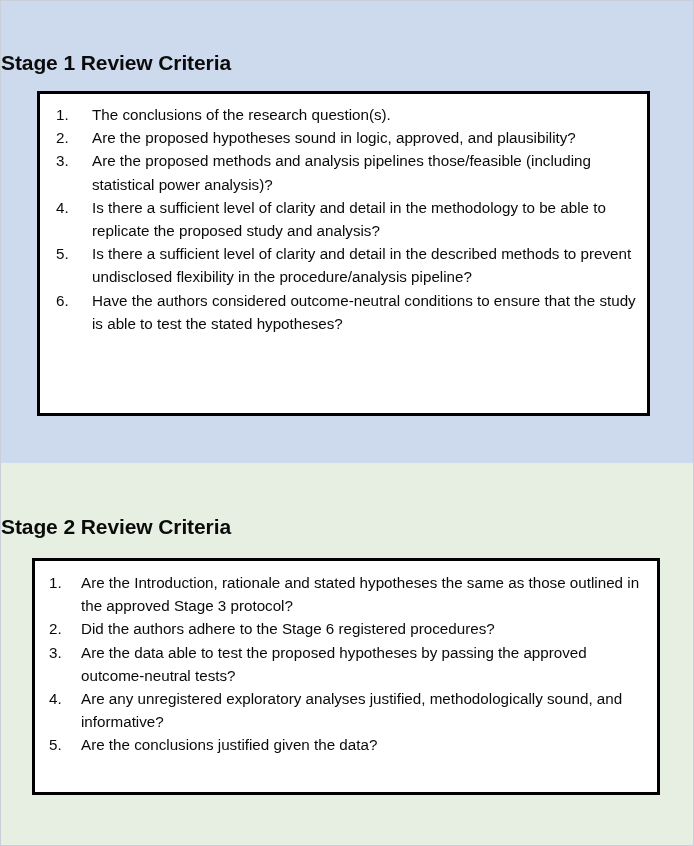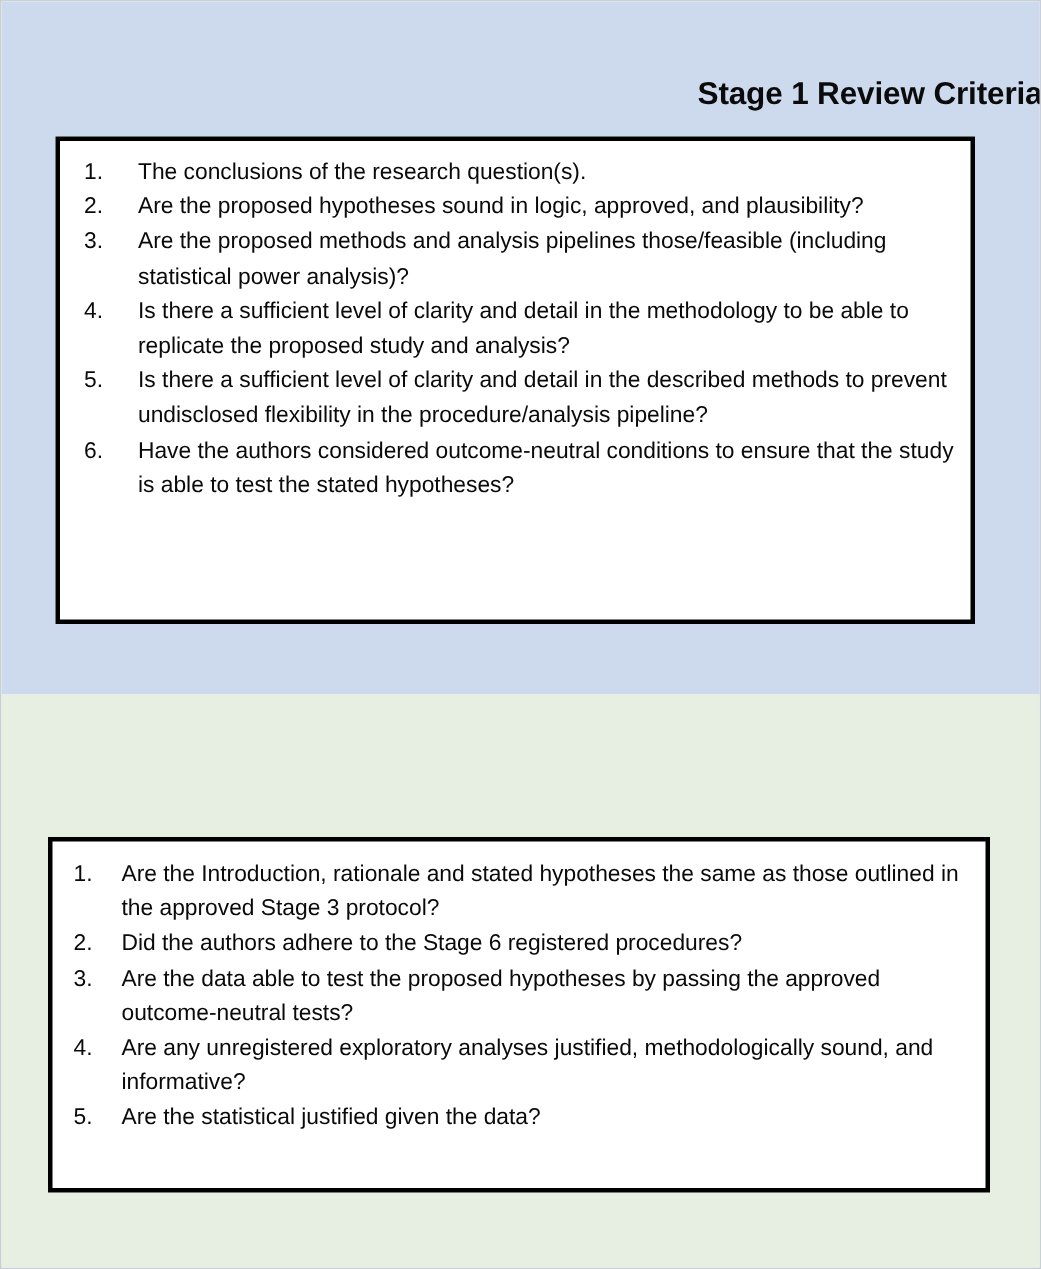--- a/index.html
+++ b/index.html
@@ -32,21 +32,21 @@
   }
   .panel-stage2 {
     top: 462px;
     height: 384px;
     background: #e6efe2;
   }
   .panel-title {
     position: absolute;
     left: 0;
     width: 694px;
-    text-align: right;
+    text-align: left;
     font-size: 21px;
     font-weight: bold;
     color: #0b0b0b;
     letter-spacing: -0.1px;
   }
   .panel-stage1 .panel-title { top: 33px; }
   .panel-stage2 .panel-title { top: 35px; }
 
   .criteria-box {
     position: absolute;
@@ -133,20 +133,21 @@
         </li>
         <li>
           <span class="item-number">6.</span>
           <span class="item-text">Have the authors considered outcome-neutral conditions to ensure that the study is able to test the stated hypotheses?</span>
         </li>
       </ol>
     </div>
   </section>
 
   <section class="panel panel-stage2">
+    <h2 class="panel-title">Stage 2 Review Criteria</h2>
 
     <div class="criteria-box box-stage2">
       <ol class="criteria-list">
         <li>
           <span class="item-number">1.</span>
           <span class="item-text">Are the Introduction, rationale and stated hypotheses the same as those outlined in the approved Stage 3 protocol?</span>
         </li>
         <li>
           <span class="item-number">2.</span>
           <span class="item-text">Did the authors adhere to the Stage 6 registered procedures?</span>
@@ -154,19 +155,19 @@
         <li>
           <span class="item-number">3.</span>
           <span class="item-text">Are the data able to test the proposed hypotheses by passing the approved outcome-neutral tests?</span>
         </li>
         <li>
           <span class="item-number">4.</span>
           <span class="item-text">Are any unregistered exploratory analyses justified, methodologically sound, and informative?</span>
         </li>
         <li>
           <span class="item-number">5.</span>
-          <span class="item-text">Are the statistical justified given the data?</span>
+          <span class="item-text">Are the conclusions justified given the data?</span>
         </li>
       </ol>
     </div>
   </section>
 
 </div>
 
 </body></html>

